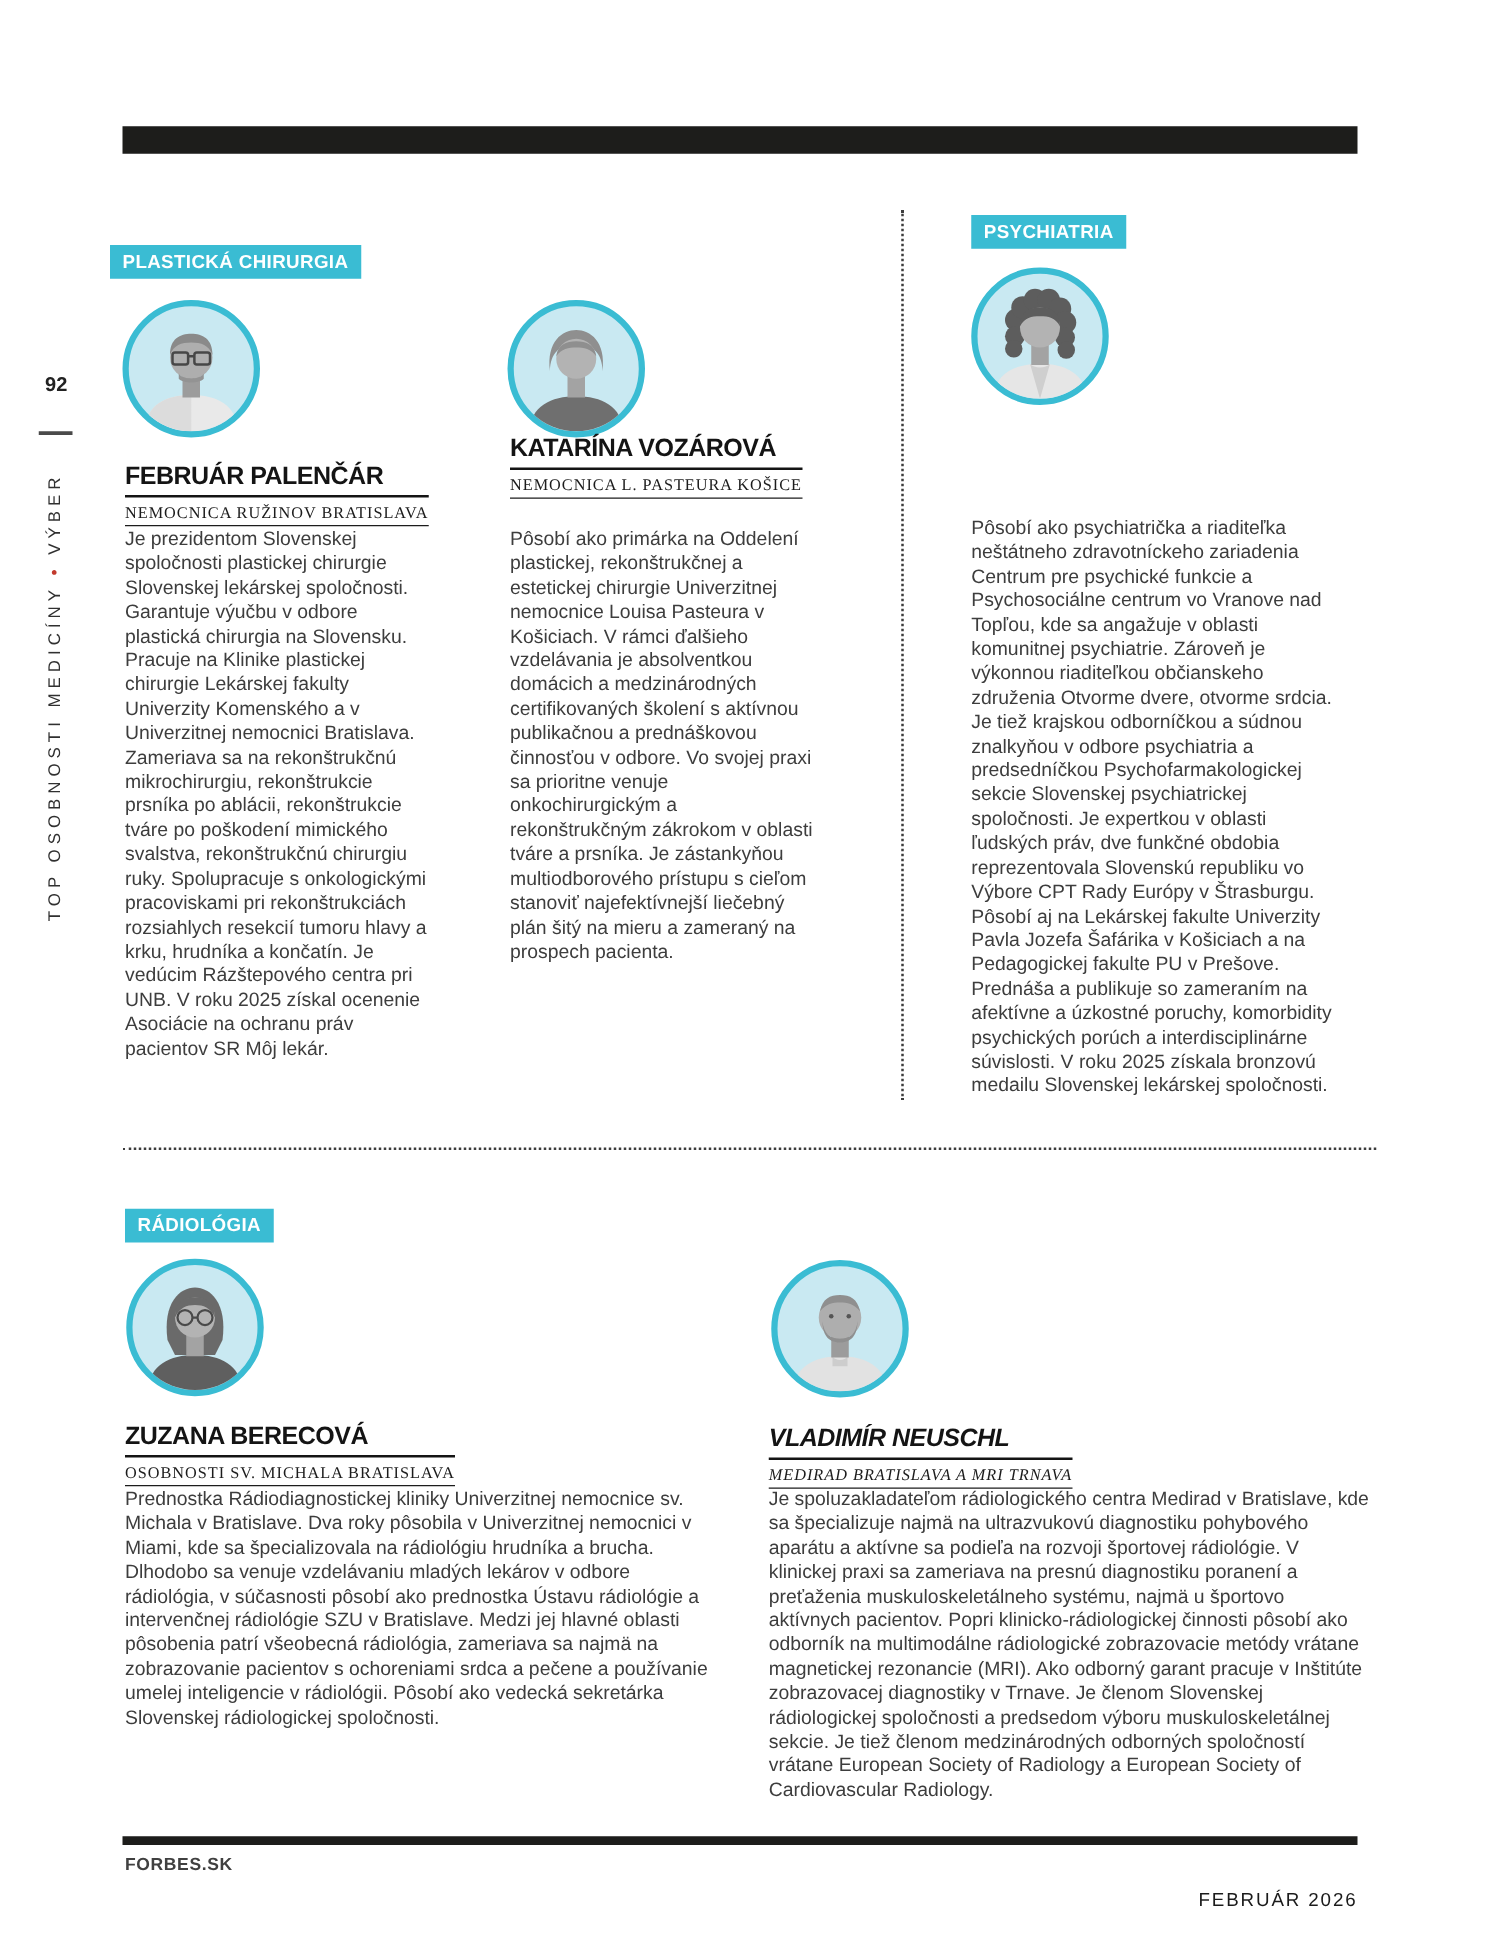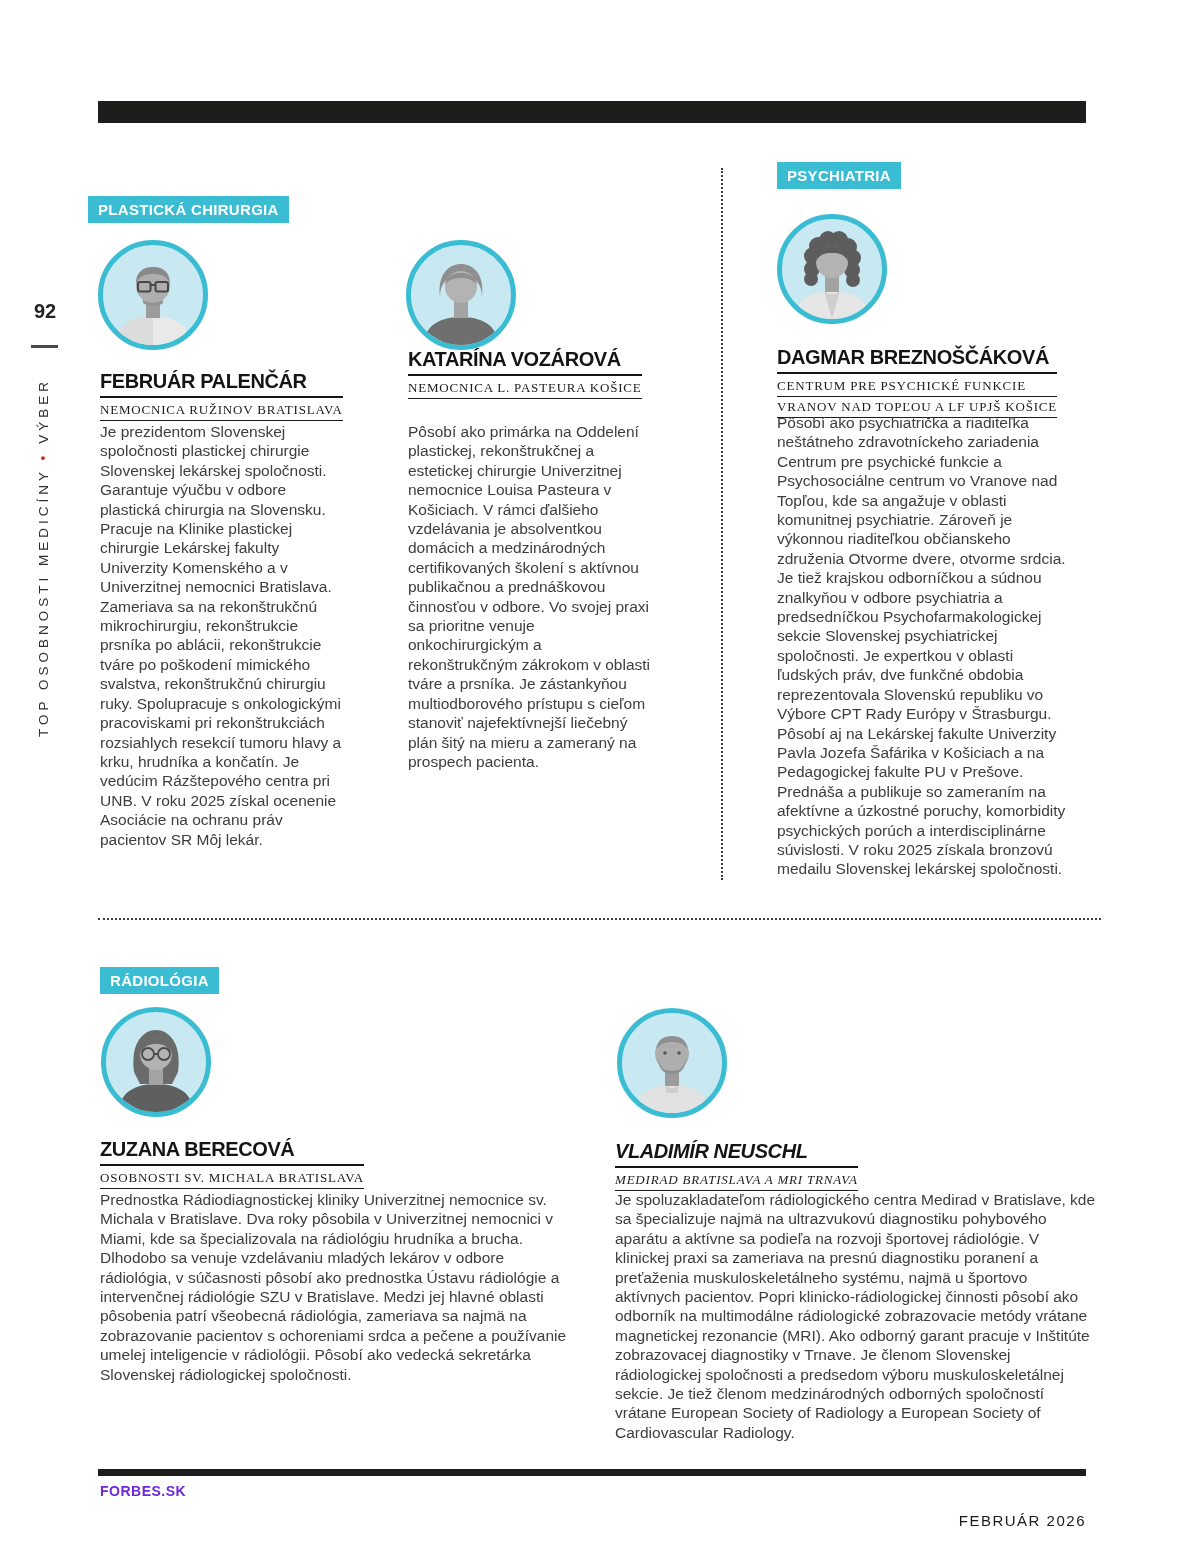--- a/index.html
+++ b/index.html
@@ -12,21 +12,21 @@
   html,body{margin:0;padding:0;background:#ffffff;}
   .page{
     position:relative;width:1199px;height:1565px;background:#ffffff;
     font-family:"Liberation Sans",sans-serif;overflow:hidden;
   }
   .abs{position:absolute;}
   .top-bar{left:98px;top:101px;width:988px;height:22px;background:var(--bar-black);}
   .footer-bar{left:98px;top:1469px;width:988px;height:7px;background:var(--bar-black);}
 
   
-  .page-num{left:28px;top:300px;width:34px;text-align:center;font-weight:700;font-size:20px;color:#222;}
+  .page-num{left:28px;top:300px;width:34px;text-align:center;font-weight:700;font-size:16px;color:#222;}
   .side-rule{left:31px;top:345px;width:27px;height:3px;background:#4a4a4a;}
   .strip-wrap{left:35px;top:737px;width:0;height:0;}
   .strip{
     transform-origin:0 0;transform:rotate(-90deg);white-space:nowrap;
     font-size:13.5px;letter-spacing:4px;color:#303030;font-weight:400;
   }
   .strip .dot{color:var(--dot-red);font-size:14px;letter-spacing:4px;}
 
   
   .chip{
@@ -53,21 +53,21 @@
   .p-affil .line + .line{margin-top:2px;}
 
   
   .bio{font-size:15.5px;line-height:19.4px;color:var(--text-gray);text-align:left;}
 
   
   .v-dotted{left:721px;top:168px;height:712px;width:0;border-left:2px dotted #3c3c3c;}
   .h-dotted{left:98px;top:918px;width:1003px;height:0;border-top:2px dotted #3c3c3c;}
 
   
-  .footer-brand{left:100px;top:1483px;font-weight:700;font-size:14px;letter-spacing:.5px;color:#6d28d9;}
+  .footer-brand{left:100px;top:1483px;font-weight:700;font-size:14px;letter-spacing:.5px;color:#404040;}
   .footer-date{right:113px;top:1483px;font-weight:400;font-size:15px;letter-spacing:1.5px;color:#1b1b1b;margin-top:29px;}
 </style>
 </head>
 <body>
 
 <div class="page">
 
   <div class="abs top-bar"></div>
 
   <div class="abs page-num">92</div>
@@ -116,21 +116,21 @@
     </svg>
   </div>
   <div class="abs p-head" style="left:408px;top:348px;min-width:200px;">
     <span class="p-name">KATARÍNA VOZÁROVÁ</span>
     <span class="p-affil">
       <span class="line">NEMOCNICA L. PASTEURA KOŠICE</span>
     </span>
   </div>
   <div class="abs bio" style="left:408px;top:422px;width:245px;">Pôsobí ako primárka na Oddelení plastickej, rekonštrukčnej a estetickej chirurgie Univerzitnej nemocnice Louisa Pasteura v Košiciach. V rámci ďalšieho vzdelávania je absolventkou domácich a medzinárodných certifikovaných školení s aktívnou publikačnou a prednáškovou činnosťou v odbore. Vo svojej praxi sa prioritne venuje onkochirurgickým a rekonštrukčným zákrokom v oblasti tváre a prsníka. Je zástankyňou multiodborového prístupu s cieľom stanoviť najefektívnejší liečebný plán šitý na mieru a zameraný na prospech pacienta.</div>
 
-  <div class="abs chip" style="left:777px;top:162px;">PSYCHIATRIA</div>
+  <div class="abs chip" style="left:777px;top:172px;">PSYCHIATRIA</div>
 
   <div class="abs photo" style="left:777px;top:214px;">
     <svg viewBox="0 0 100 100">
       <path d="M13 100 C13 80 30 72 50 72 C70 72 87 80 87 100 Z" fill="#e6e6e6"></path>
       <path d="M42 72 L50 100 L58 72 C55 76 45 76 42 72 Z" fill="#cfcfcf"></path>
       <g fill="#5d5d5d">
         <circle cx="31" cy="37" r="9"></circle>
           <circle cx="36" cy="27" r="9"></circle>
           <circle cx="46" cy="21" r="9"></circle>
         <circle cx="57" cy="21" r="9"></circle>
@@ -138,27 +138,20 @@
           <circle cx="70" cy="39" r="9"></circle>
         <circle cx="70" cy="51" r="8"></circle>
           <circle cx="30" cy="50" r="8"></circle>
           <circle cx="29" cy="60" r="7"></circle>
           <circle cx="71" cy="61" r="7"></circle>
       </g>
       <rect x="43" y="56" width="14" height="17" fill="#a3a3a3"></rect>
       <circle cx="50" cy="43" r="16" fill="#b3b3b3"></circle>
       <path d="M34 42 C34 31 41 27 50 27 C59 27 66 31 66 42 C62 35 57 34 50 34 C43 34 38 35 34 42 Z" fill="#5d5d5d"></path>
     </svg>
-  </div>
-  <div class="abs p-head" style="left:777px;top:346px;min-width:262px;">
-    <span class="p-name">DAGMAR BREZNOŠČÁKOVÁ</span>
-    <span class="p-affil">
-      <span class="line">CENTRUM PRE PSYCHICKÉ FUNKCIE</span>
-      <span class="line">VRANOV NAD TOPĽOU A LF UPJŠ KOŠICE</span>
-    </span>
   </div>
   <div class="abs bio" style="left:777px;top:413px;width:300px;">Pôsobí ako psychiatrička a riaditeľka neštátneho zdravotníckeho zariadenia Centrum pre psychické funkcie a Psychosociálne centrum vo Vranove nad Topľou, kde sa angažuje v oblasti komunitnej psychiatrie. Zároveň je výkonnou riaditeľkou občianskeho združenia Otvorme dvere, otvorme srdcia. Je tiež krajskou odborníčkou a súdnou znalkyňou v odbore psychiatria a predsedníčkou Psychofarmakologickej sekcie Slovenskej psychiatrickej spoločnosti. Je expertkou v oblasti ľudských práv, dve funkčné obdobia reprezentovala Slovenskú republiku vo Výbore CPT Rady Európy v Štrasburgu. Pôsobí aj na Lekárskej fakulte Univerzity Pavla Jozefa Šafárika v Košiciach a na Pedagogickej fakulte PU v Prešove. Prednáša a publikuje so zameraním na afektívne a úzkostné poruchy, komorbidity psychických porúch a interdisciplinárne súvislosti. V roku 2025 získala bronzovú medailu Slovenskej lekárskej spoločnosti.</div>
 
   <div class="abs chip" style="left:100px;top:967px;">RÁDIOLÓGIA</div>
 
   <div class="abs photo" style="left:101px;top:1007px;">
     <svg viewBox="0 0 100 100">
       <path d="M13 100 C13 80 30 72 50 72 C70 72 87 80 87 100 Z" fill="#5f5f5f"></path>
       <path d="M28 60 C24 30 38 18 50 18 C62 18 76 30 72 60 L66 72 L34 72 Z" fill="#6a6a6a"></path>
       <rect x="43" y="55" width="14" height="18" fill="#a3a3a3"></rect>

